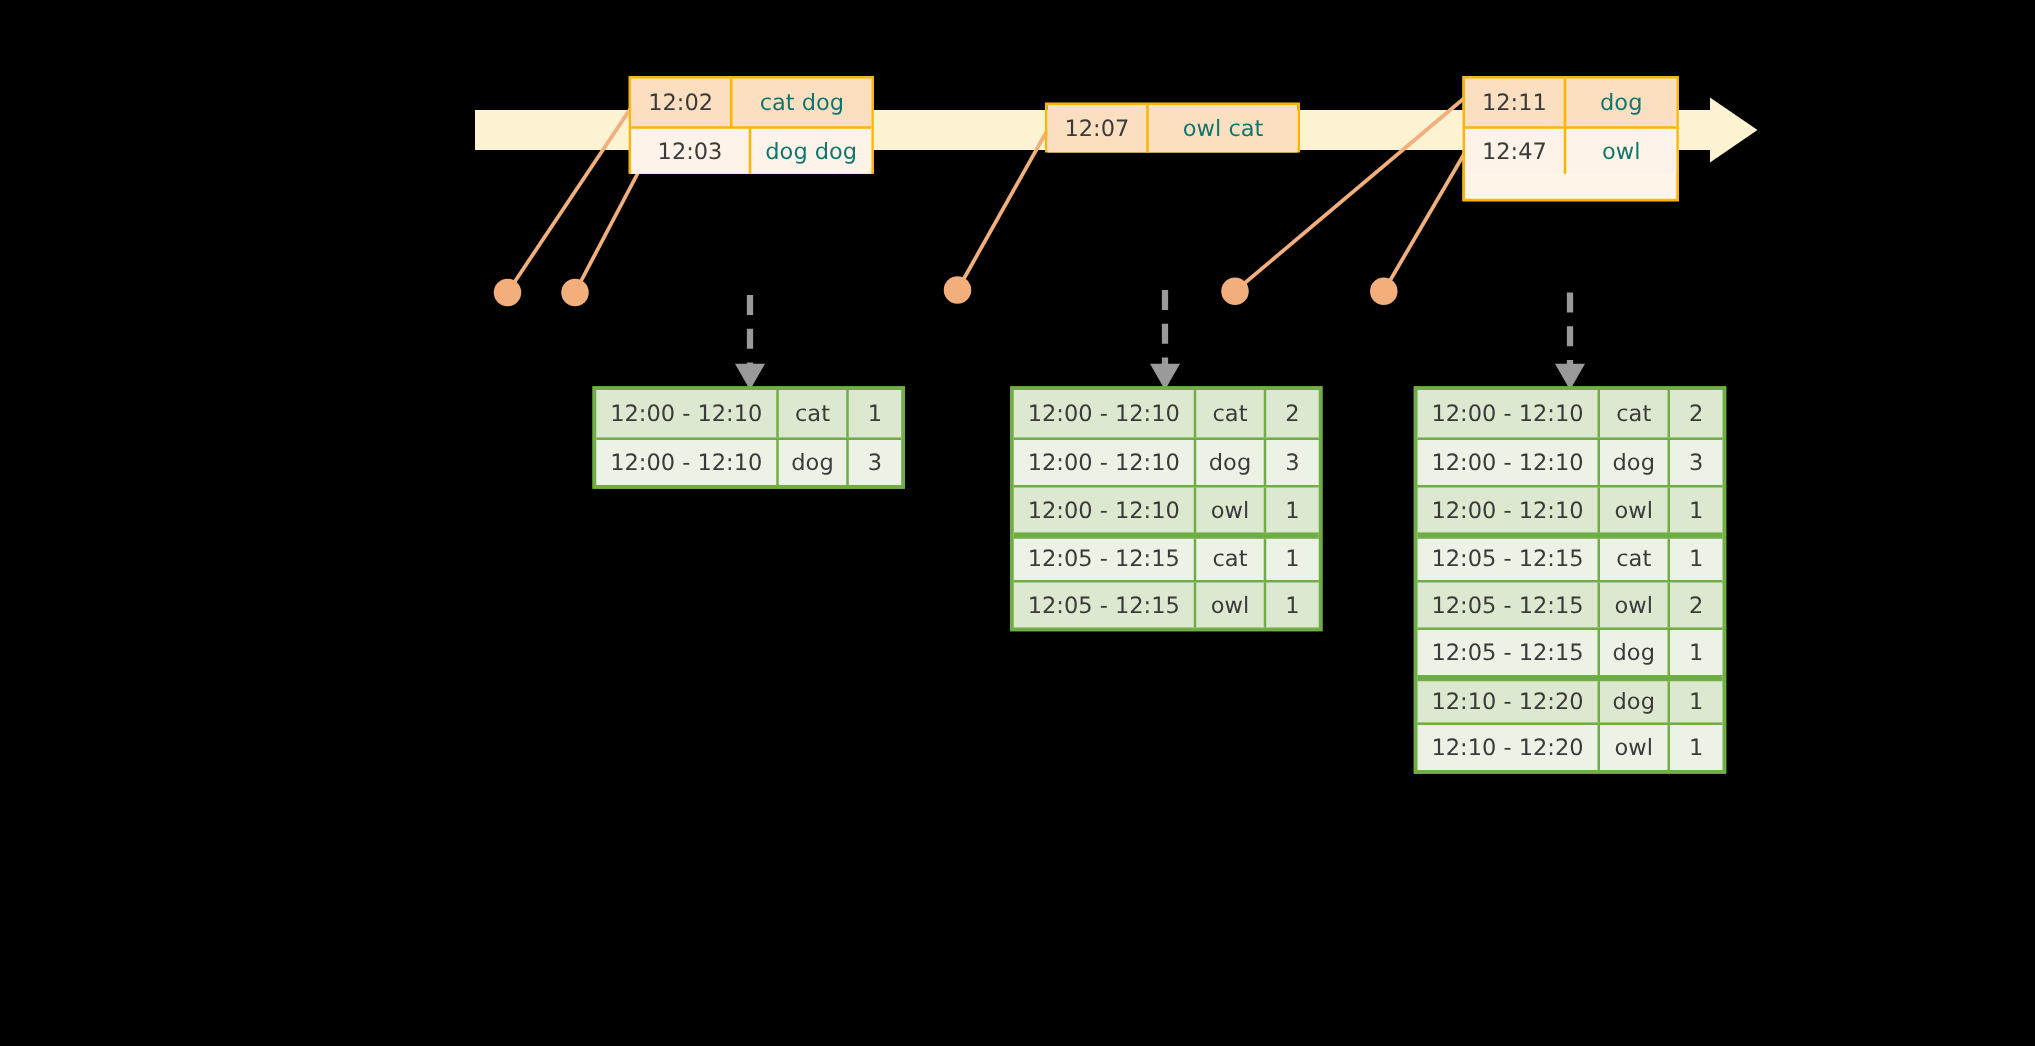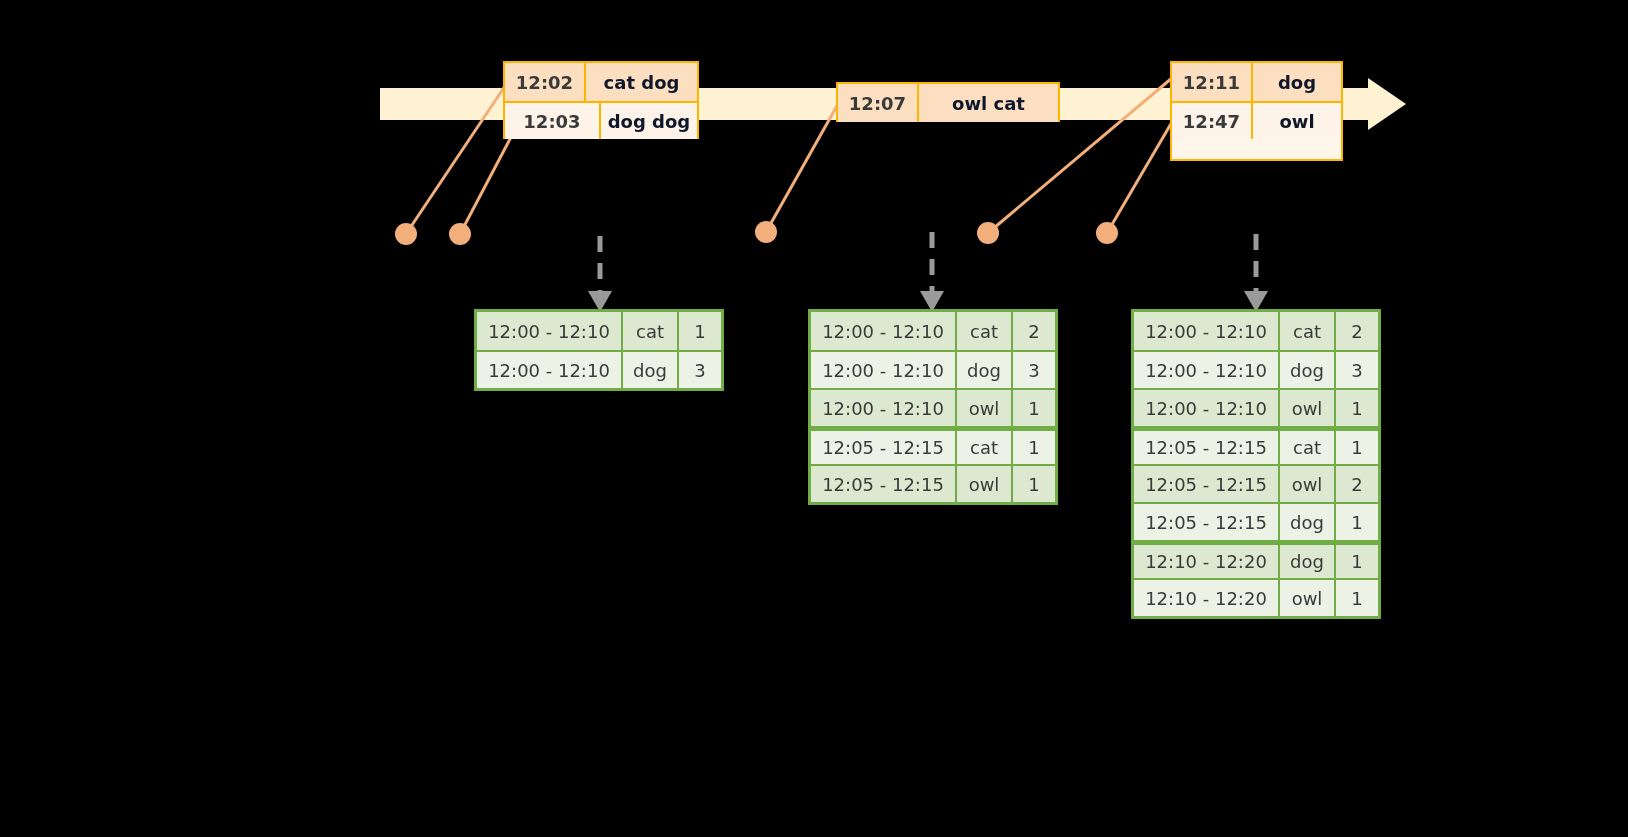--- a/index.html
+++ b/index.html
@@ -35,21 +35,20 @@
     border-top: 26px solid transparent;
     border-bottom: 26px solid transparent;
     border-left: 38px solid #FDF2D2;
   }
   
   .event-box {
     position: absolute;
     border: 2px solid #FFB400;
     box-sizing: border-box;
     background: #FFF6EA;
-    font-weight: bold;
   }
   .event-row {
     display: flex;
     height: 38px;
     box-sizing: border-box;
   }
   .event-row.shaded { background: #FBDFC0; }
   .event-row.plain  { background: #FDF3E9; }
   .event-row + .event-row { border-top: 2px solid #FFB400; }
   .event-time {
@@ -59,21 +58,21 @@
     border-right: 2px solid #FFB400;
     font-size: 18px;
     color: #3a3a3a;
     box-sizing: border-box;
   }
   .event-words {
     display: flex;
     align-items: center;
     justify-content: center;
     font-size: 18px;
-    color: #0f172a;
+    color: #0f766e;
     box-sizing: border-box;
     flex: 1;
   }
   
   .dot {
     position: absolute;
     width: 22px;
     height: 22px;
     border-radius: 50%;
     background: #F2AF7C;
@@ -169,21 +168,21 @@
     <div class="event-row shaded">
       <span class="event-time" style="width:81px;">12:02</span>
       <span class="event-words">cat dog</span>
     </div>
     <div class="event-row plain">
       <span class="event-time" style="width:96px;">12:03</span>
       <span class="event-words">dog dog</span>
     </div>
   </div>
 
-  <div class="event-box" style="left:836px; top:82px; width:224px; height:40px;">
+  <div class="event-box" style="left:836px; top:82px; width:204px; height:40px;">
     <div class="event-row shaded">
       <span class="event-time" style="width:81px;">12:07</span>
       <span class="event-words">owl cat</span>
     </div>
   </div>
 
   <div class="event-box" style="left:1170px; top:61px; width:173px; height:100px;">
     <div class="event-row shaded">
       <span class="event-time" style="width:81px;">12:11</span>
       <span class="event-words">dog</span>

